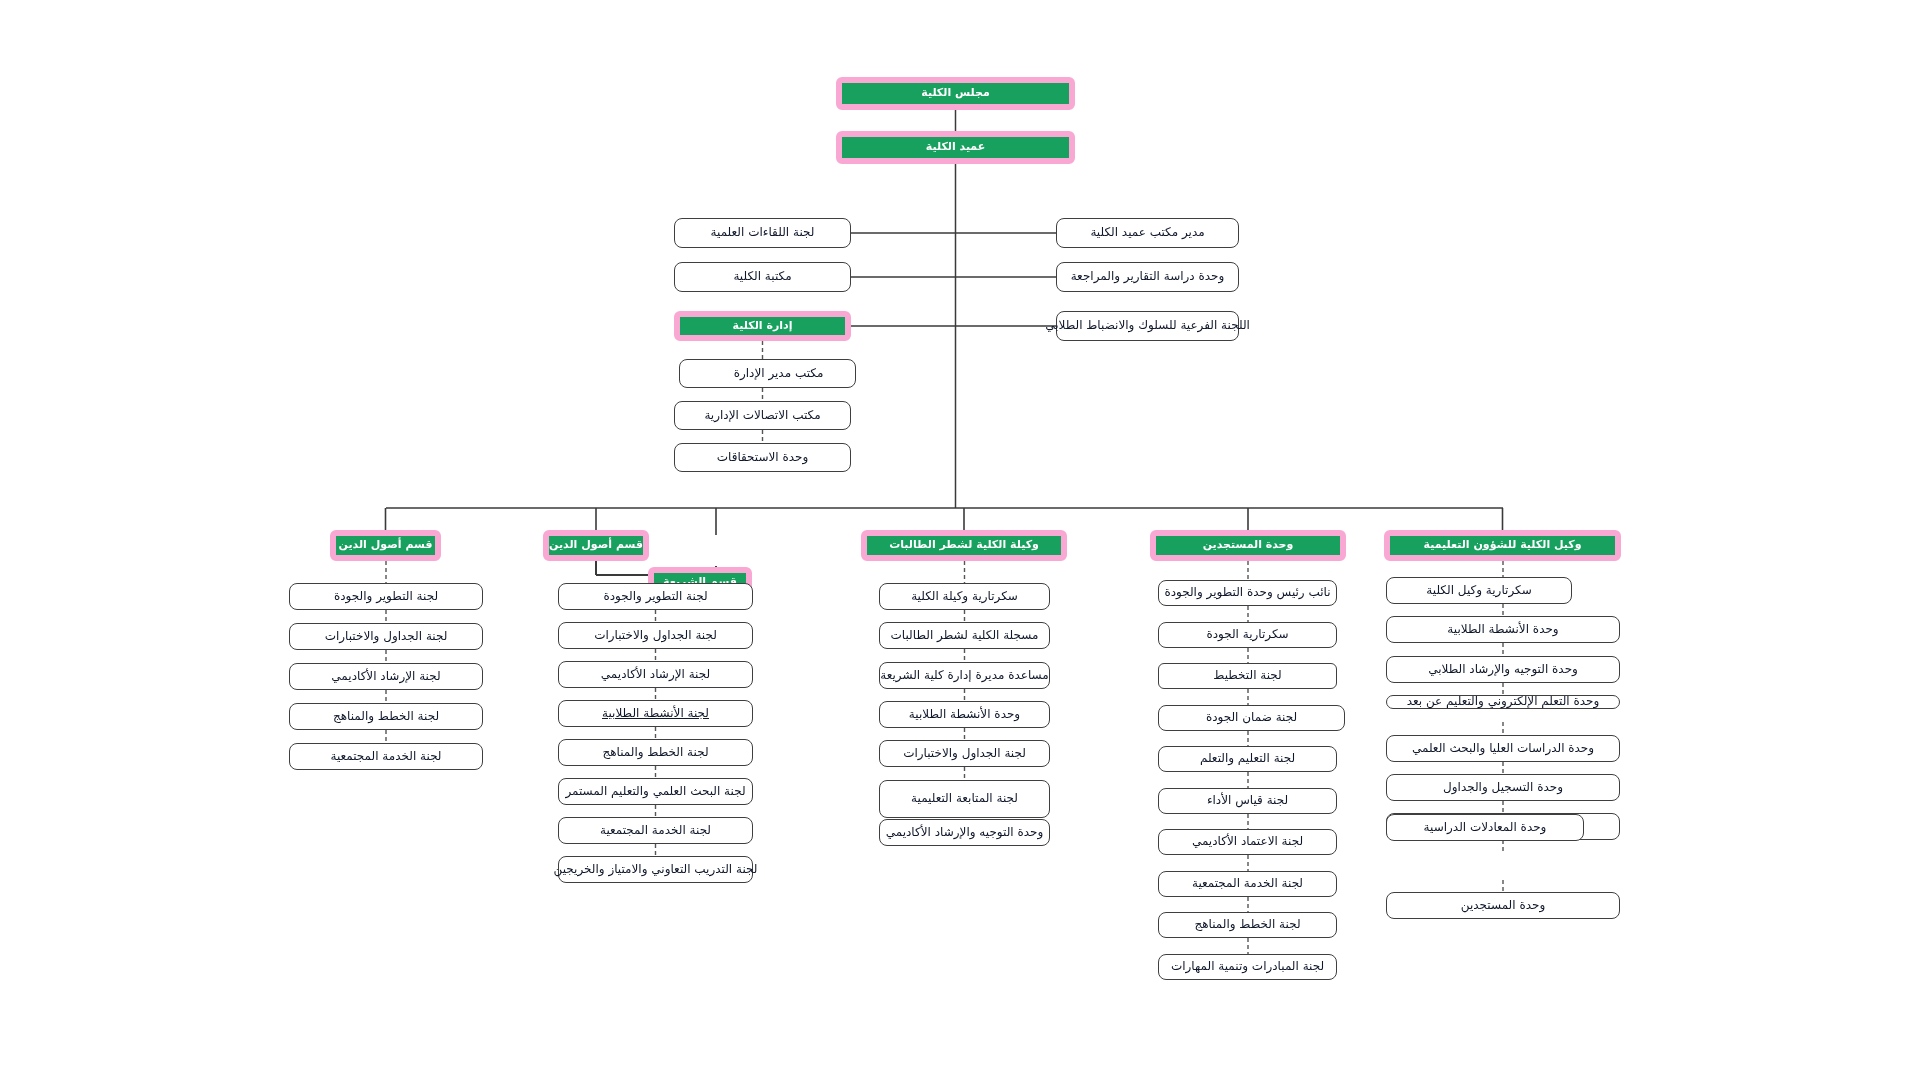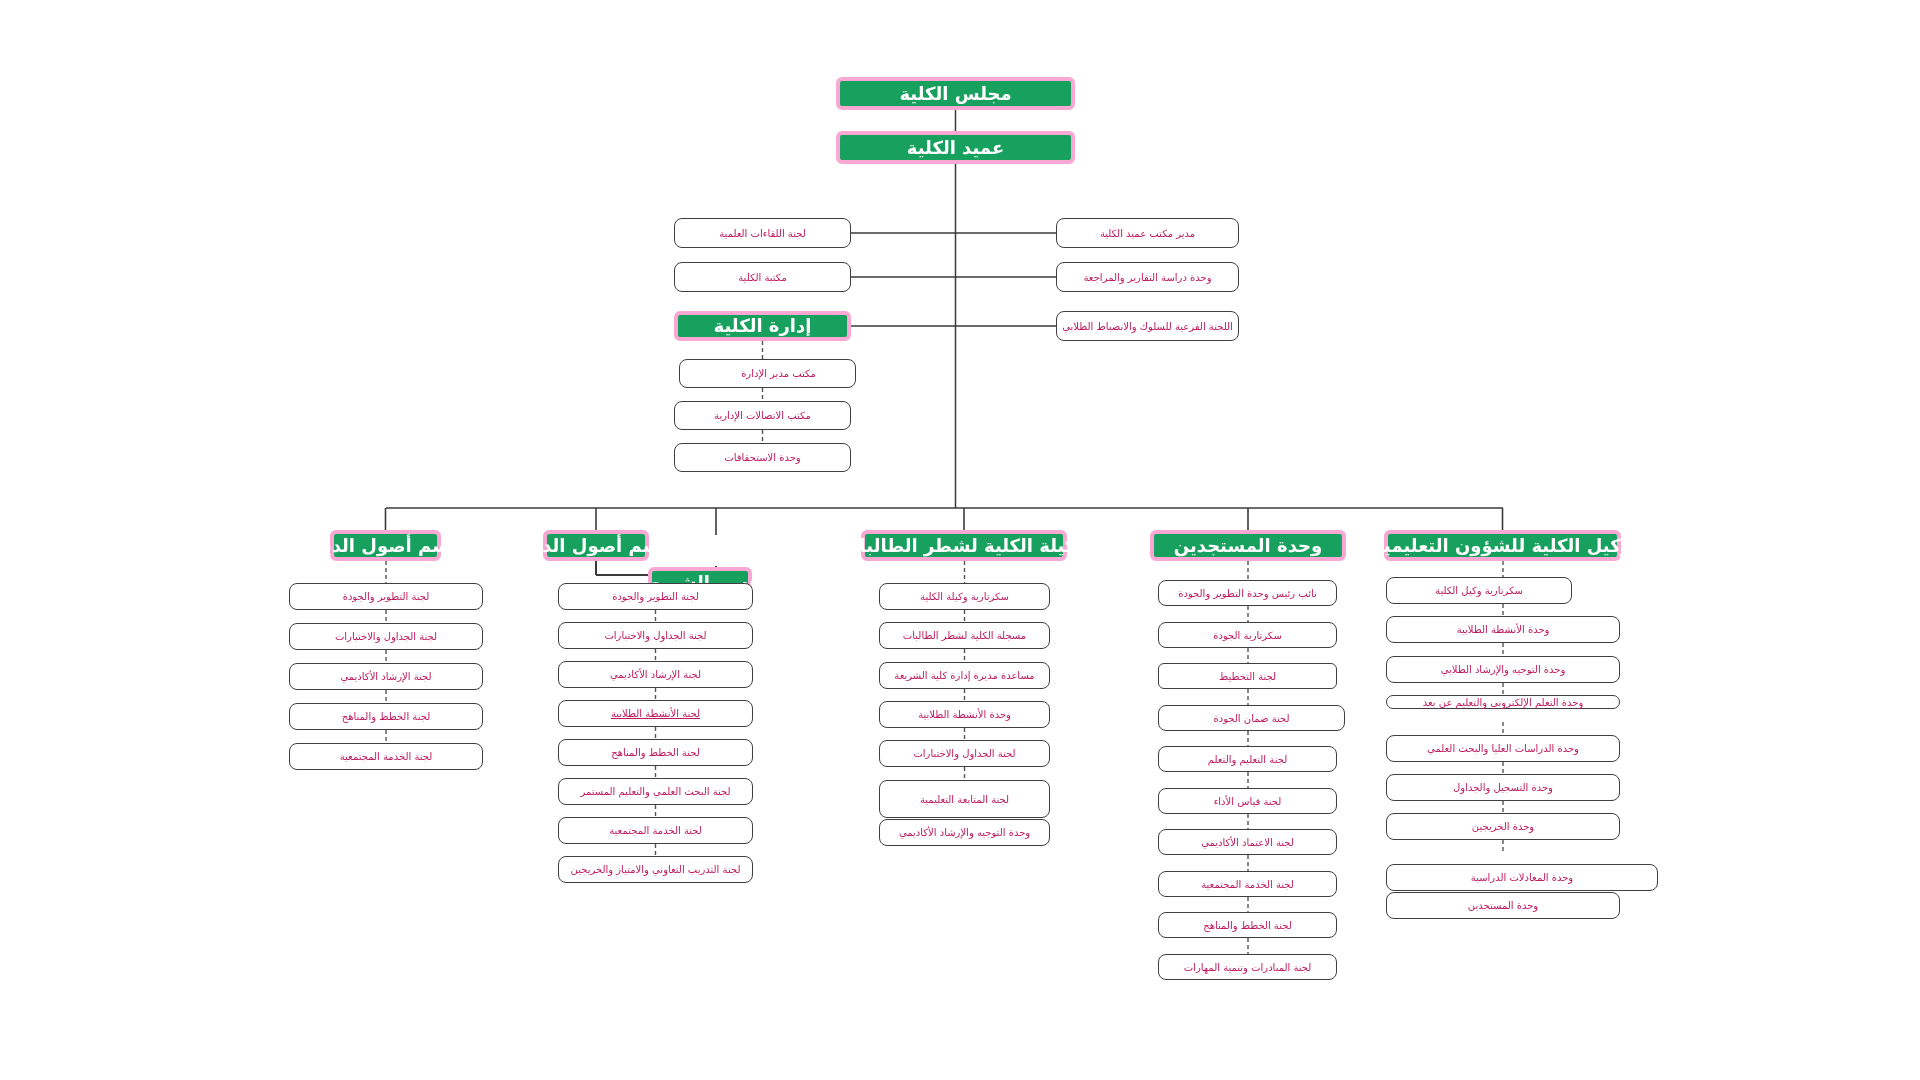--- a/index.html
+++ b/index.html
@@ -3,24 +3,24 @@
 <meta charset="utf-8">
 <style>
   html,body{margin:0;padding:0;background:#ffffff;}
   body{width:1920px;height:1080px;overflow:hidden;
        font-family:"DejaVu Sans","Liberation Sans",sans-serif;}
   #canvas{position:relative;width:1920px;height:1080px;background:#ffffff;}
   #connectors{position:absolute;left:0;top:0;width:1920px;height:1080px;}
   .node{position:absolute;box-sizing:border-box;display:flex;align-items:center;
         justify-content:center;text-align:center;direction:rtl;
         background:#ffffff;border:1.3px solid #3f3f3f;border-radius:8px;
-        color:#be185d;font-size:10px;font-weight:500;line-height:1.1;
+        color:#0f172a;font-size:12px;font-weight:500;line-height:1.1;
         padding:0 6px;white-space:nowrap;}
-  .node.green{background:#17a05e;border:4px solid #f9a8d4;border-radius:6px;
-        color:#ffffff;font-weight:600;font-size:18px;}
+  .node.green{background:#17a05e;border:6px solid #f9a8d4;border-radius:6px;
+        color:#ffffff;font-weight:600;font-size:11px;}
 </style>
 </head>
 <body>
 
 <div id="canvas">
   <svg id="connectors" width="1920" height="1080" viewBox="0 0 1920 1080">
       <line x1="955.5" y1="110" x2="955.5" y2="131" stroke="#3a3a3a" stroke-width="1.5"></line>
       <line x1="955.5" y1="164" x2="955.5" y2="508" stroke="#3a3a3a" stroke-width="1.5"></line>
       <line x1="851" y1="233" x2="1056" y2="233" stroke="#3a3a3a" stroke-width="1.5"></line>
       <line x1="851" y1="277" x2="1056" y2="277" stroke="#3a3a3a" stroke-width="1.5"></line>
@@ -125,15 +125,15 @@
     <div class="node" style="left: 1158px; top: 912px; width: 179px; height: 26px;">لجنة الخطط والمناهج</div>
     <div class="node" style="left: 1158px; top: 954px; width: 179px; height: 26px;">لجنة المبادرات وتنمية المهارات</div>
     <div class="node green" style="left: 1384px; top: 530px; width: 237px; height: 31px;">وكيل الكلية للشؤون التعليمية</div>
     <div class="node" style="left: 1386px; top: 577px; width: 186px; height: 27px;">سكرتارية وكيل الكلية</div>
     <div class="node" style="left: 1386px; top: 616px; width: 234px; height: 27px;">وحدة الأنشطة الطلابية</div>
     <div class="node" style="left: 1386px; top: 656px; width: 234px; height: 27px;">وحدة التوجيه والإرشاد الطلابي</div>
     <div class="node" style="left: 1386px; top: 695px; width: 234px; height: 14px;">وحدة التعلم الإلكتروني والتعليم عن بعد</div>
     <div class="node" style="left: 1386px; top: 735px; width: 234px; height: 27px;">وحدة الدراسات العليا والبحث العلمي</div>
     <div class="node" style="left: 1386px; top: 774px; width: 234px; height: 27px;">وحدة التسجيل والجداول</div>
     <div class="node" style="left: 1386px; top: 813px; width: 234px; height: 27px;">وحدة الخريجين</div>
-    <div class="node" style="left: 1386px; top: 864px; width: 272px; height: 27px;">وحدة المعادلات الدراسية</div>
+    <div class="node" style="left: 1386px; top: 814px; width: 198px; height: 27px;">وحدة المعادلات الدراسية</div>
     <div class="node" style="left: 1386px; top: 892px; width: 234px; height: 27px;">وحدة المستجدين</div>
   </div>
 
 </body></html>

